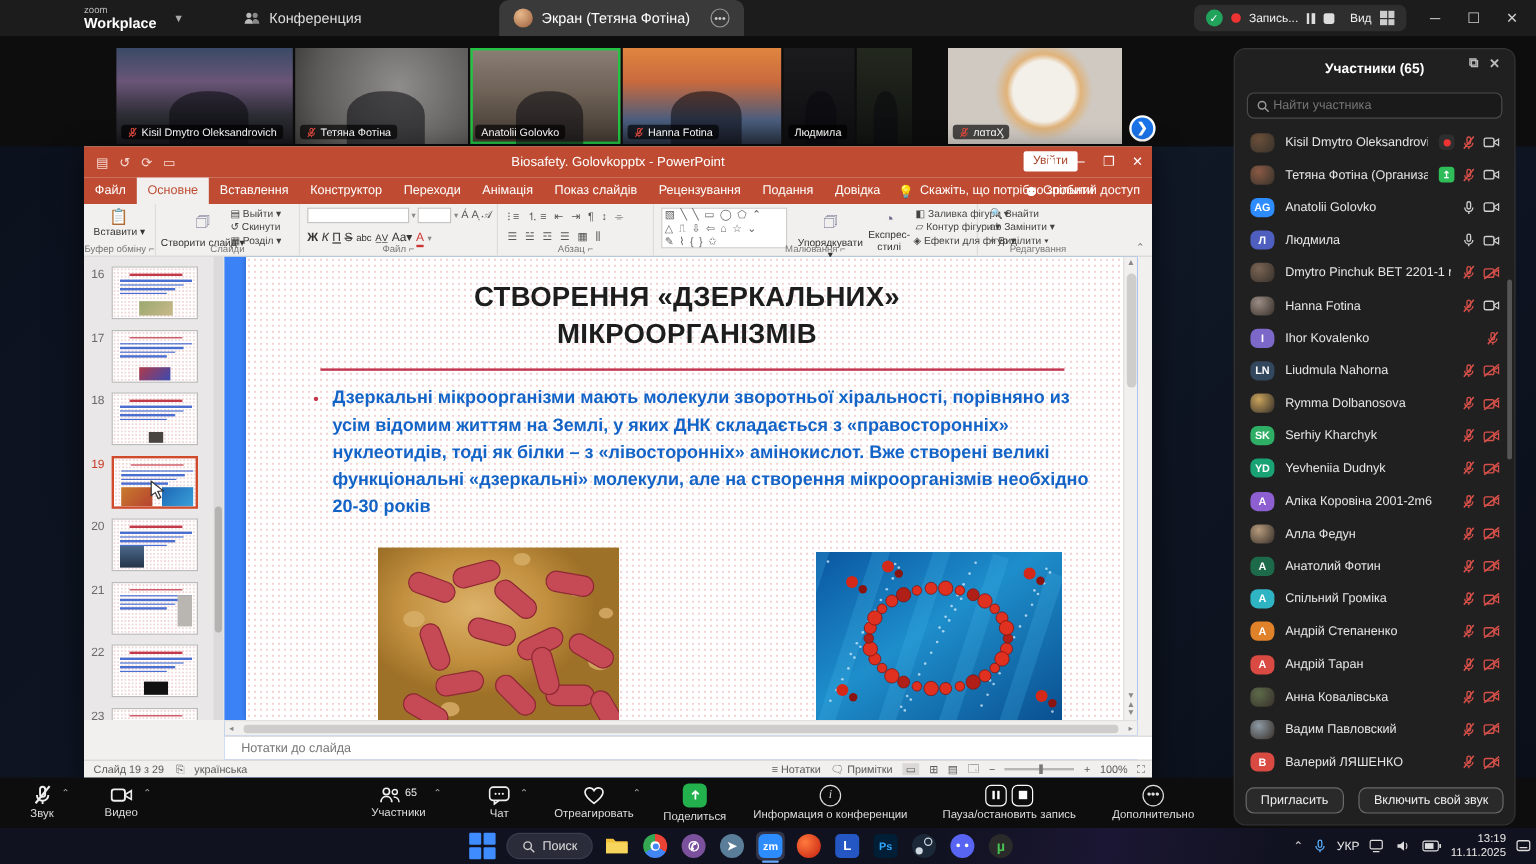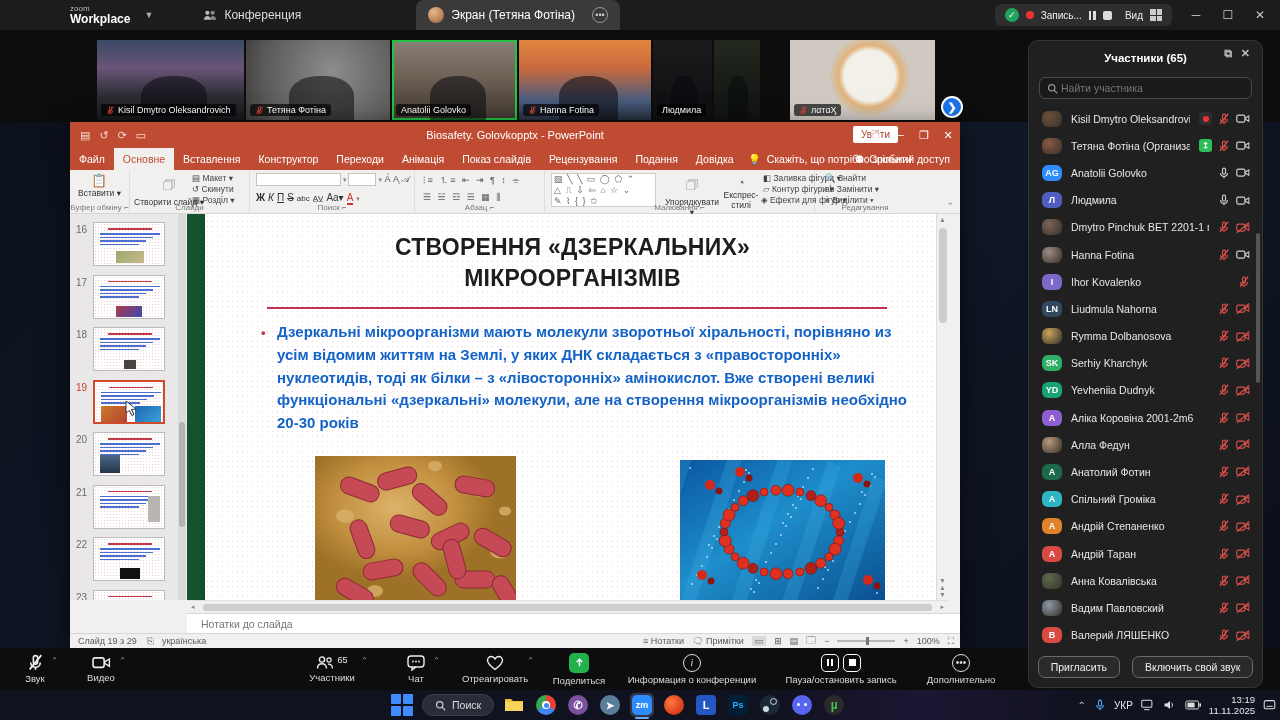--- a/index.html
+++ b/index.html
@@ -63,21 +63,21 @@
   .tbox { position:absolute; left:23px; width:72px; height:44px; background:#fff; border:1px solid #bbb;
           background-image:radial-gradient(circle, rgba(210,120,120,.35) .5px, transparent .7px); background-size:3px 3px; overflow:hidden; }
   .tbox.sel { border:2px solid #d04a2c; }
   .tline { position:absolute; height:1.5px; background:#4a6fd0; }
   .tline.red { background:#c23a4a; }
   .trect { position:absolute; }
   .tscroll { position:absolute; right:1px; top:0; width:8px; height:100%; background:#dcdada; }
   .tscroll i { position:absolute; left:1px; width:6px; border-radius:3px; background:#b5b3b1; }
 
   
-  .editpane { position:absolute; left:117px; top:92px; width:761px; height:450px; background:#14532d; overflow:hidden; }
+  .editpane { position:absolute; left:117px; top:92px; width:761px; height:450px; background:#3b82f6; overflow:hidden; }
   .slide { position:absolute; left:18px; top:0; width:735px; height:387px; background:#fff;
            background-image:radial-gradient(circle, rgba(214,107,107,.30) .6px, transparent .8px); background-size:5px 5px;
            box-shadow:0 0 4px rgba(0,0,0,.25); }
   .stitle { position:absolute; top:18px; left:0; width:100%; text-align:center; font-size:23px; font-weight:800; color:#1d1d1d; line-height:1.35; letter-spacing:.2px; }
   .srule { position:absolute; top:93px; left:62px; width:620px; height:2px; background:#c2344e; }
   .sbody { position:absolute; top:107px; left:72px; width:648px; font-size:15px; font-weight:700; color:#1464c8; line-height:1.52; }
   .sbullet { position:absolute; left:-16px; top:2px; color:#c23a4a; font-size:13px; }
   .simg { position:absolute; overflow:hidden; }
   .vsb { position:absolute; right:0; top:0; width:12px; height:386px; background:#f1f0ef; border-left:1px solid #e0dedc; font-size:7px; color:#888; text-align:center; }
   .vsb .vthumb2 { position:absolute; left:2px; top:14px; width:8px; height:95px; background:#cfcdcb; border-radius:4px; }
@@ -277,31 +277,31 @@
           <span>Спільний доступ</span>
         </span>
       </div>
     <div class="ribbon" id="ribbon">
  <div class="rgroup" style="left:0;width:60px">
    <div class="rbig"><span class="ric">📋</span>Вставити ▾</div>
    <div class="rlabel">Буфер обміну ⌐</div>
  </div>
  <div class="rgroup" style="left:60px;width:120px">
    <div style="position:absolute;left:4px;top:2px" class="rbig"><span class="ric">🗇</span>Створити слайд ▾</div>
-   <div style="position:absolute;left:62px;top:3px" class="rsmall">▤ Макет ▾</div>
+   <div style="position:absolute;left:62px;top:3px" class="rsmall">▤ Выйти ▾</div>
    <div style="position:absolute;left:62px;top:14px" class="rsmall">↺ Скинути</div>
    <div style="position:absolute;left:62px;top:25px" class="rsmall">▦ Розділ ▾</div>
    <div class="rlabel">Слайди</div>
  </div>
  <div class="rgroup" style="left:180px;width:165px">
    <div style="position:absolute;left:6px;top:3px"><span class="fsel" style="width:85px"></span><span style="color:#888;font-size:7px"> ▾</span><span class="fsel" style="width:28px;margin-left:2px"></span><span style="color:#888;font-size:7px"> ▾</span> <span style="font-size:9px;color:#555">А́ А̖ 𝒜</span></div>
    <div class="fbtns" style="position:absolute;left:6px;top:22px">
      <span style="font-weight:bold">Ж</span><span style="font-style:italic">К</span><span style="text-decoration:underline">П</span><span style="text-decoration:line-through">S</span><span style="font-size:8px">abc</span><span style="font-size:8px">A̲V̲</span><span>Aa▾</span><span style="color:#c33;border-bottom:2px solid #c33">А</span><span style="font-size:7px;color:#888">▾</span>
    </div>
-   <div class="rlabel">Поиск ⌐</div>
+   <div class="rlabel">Файл ⌐</div>
  </div>
  <div class="rgroup" style="left:345px;width:130px">
    <div style="position:absolute;left:8px;top:3px;font-size:9px;color:#555;letter-spacing:2px">⁝≡ ⒈≡ ⇤ ⇥ ¶ ↕ ⌯</div>
    <div style="position:absolute;left:8px;top:22px;font-size:9px;color:#555;letter-spacing:2px">☰ ☱ ☲ ☰ ▦ ⫼</div>
    <div class="rlabel">Абзац ⌐</div>
  </div>
  <div class="rgroup" style="left:475px;width:270px">
    <div class="shapebox" style="position:absolute;left:6px;top:3px;width:105px;height:34px">▧ ╲ ╲ ▭ ◯ ⬠ ⌃<br>△ ⎍ ⇩ ⇦ ⌂ ☆ ⌄<br>✎ ⌇ { } ✩</div>
    <div class="rbig" style="position:absolute;left:118px;top:2px;width:58px"><span class="ric">🗇</span>Упорядкувати ▾</div>
    <div class="rbig" style="position:absolute;left:175px;top:2px;width:42px"><span class="ric">◔</span>Експрес-стилі</div>

